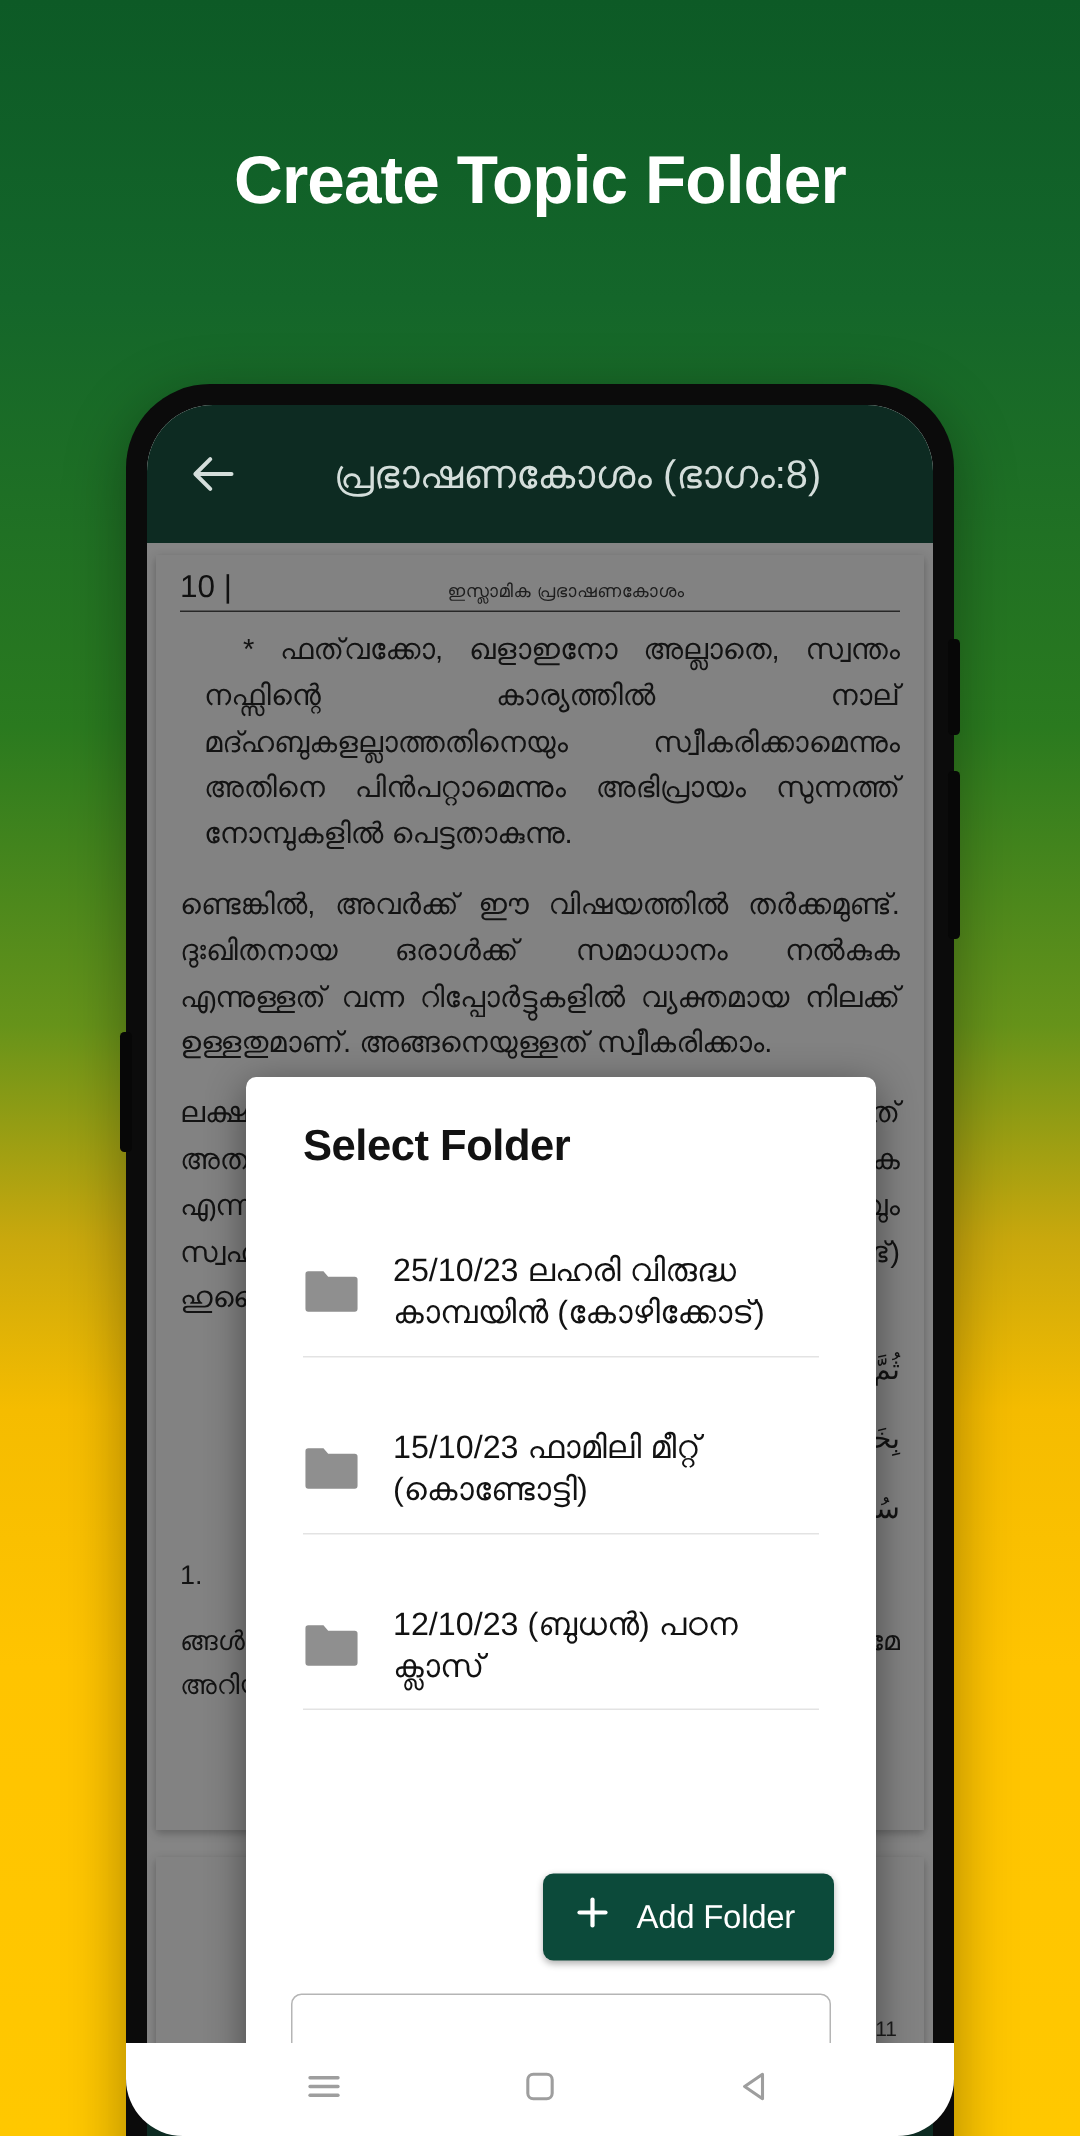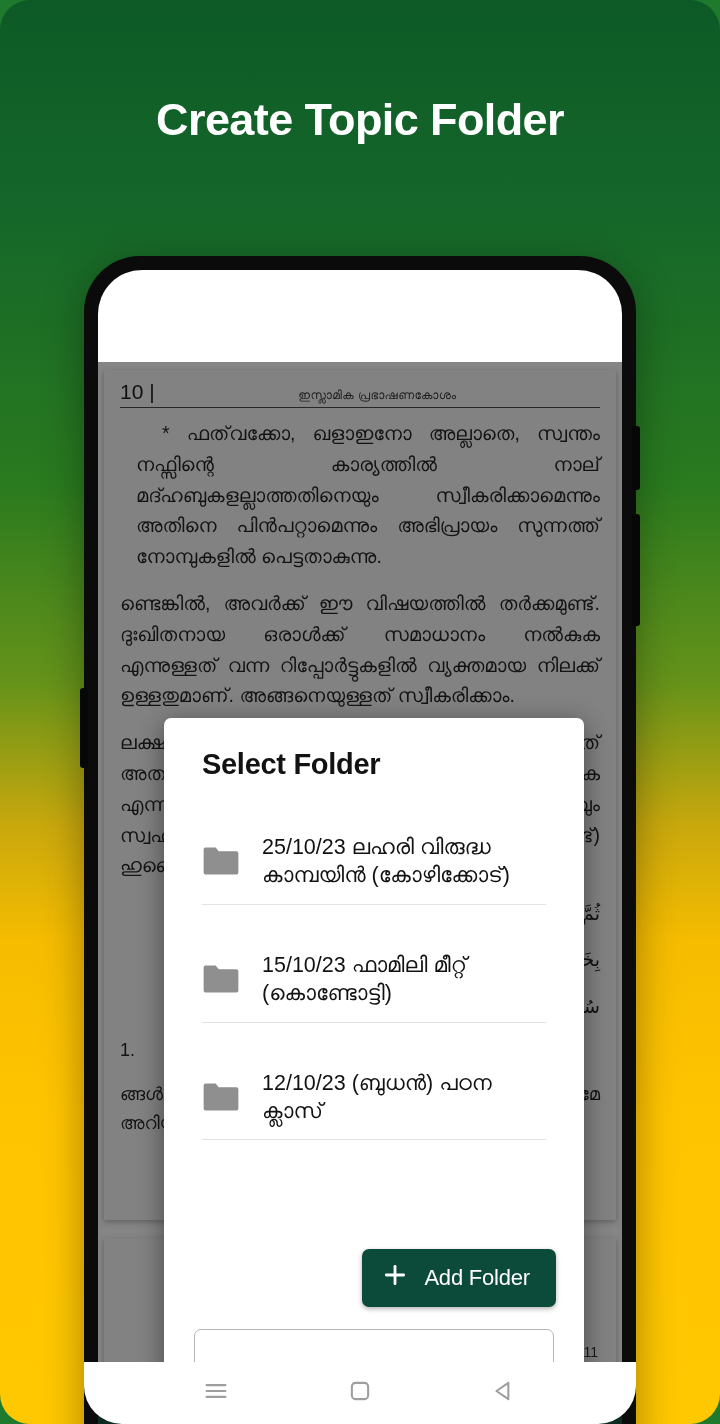--- a/index.html
+++ b/index.html
@@ -20,21 +20,20 @@
     inset: 0;
     background: linear-gradient(180deg,
         #0d5a26 0%,
         #14662a 14%,
         #2a7a1f 34%,
         #66931a 48%,
         #c9a80d 58%,
         #f5bc00 66%,
         #ffc400 78%,
         #ffc800 100%);
-    border-radius: 30px;
   }
 
   .promo-title {
     position: absolute;
     top: 96px;
     left: 0;
     width: 720px;
     text-align: center;
     color: #ffffff;
     font-size: 45px;
@@ -321,20 +320,31 @@
 
   <div class="promo-title">Create Topic Folder</div>
 
   <div class="device">
     <div class="device-btn btn-left-1"></div>
     <div class="device-btn btn-right-1"></div>
     <div class="device-btn btn-right-2"></div>
 
     <div class="screen">
 
+      <div class="appbar">
+        <div class="appbar-back">
+          <span>
+            <svg width="34" height="34" viewBox="0 0 24 24" fill="none" stroke="#d4dedb" stroke-width="1.9" stroke-linecap="round" stroke-linejoin="round">
+              <line x1="20" y1="12" x2="4" y2="12"></line>
+              <polyline points="10,5 3,12 10,19"></polyline>
+            </svg>
+          </span>
+        </div>
+        <div class="appbar-title">പ്രഭാഷണകോശം (ഭാഗം:8)</div>
+      </div>
 
       <div class="reader">
         <div class="page page-1">
           <div class="page-head">
             <span class="page-num">10 |</span>
             <span class="page-head-title">ഇസ്ലാമിക പ്രഭാഷണകോശം</span>
           </div>
           <p class="doc-par indent">* ഫത്‌വക്കോ, ഖളാഇനോ അല്ലാതെ, സ്വന്തം നഫ്സിന്റെ കാര്യത്തിൽ നാല് മദ്ഹബുകളല്ലാത്തതിനെയും സ്വീകരിക്കാമെന്നും അതിനെ പിൻപറ്റാമെന്നും അഭിപ്രായം സുന്നത്ത് നോമ്പുകളിൽ പെട്ടതാകുന്നു.</p>
           <p class="doc-par">ണ്ടെങ്കിൽ, അവർക്ക് ഈ വിഷയത്തിൽ തർക്കമുണ്ട്. ദുഃഖിതനായ ഒരാൾക്ക് സമാധാനം നൽകുക എന്നുള്ളത് വന്ന റിപ്പോർട്ടുകളിൽ വ്യക്തമായ നിലക്ക് ഉള്ളതുമാണ്. അങ്ങനെയുള്ളത് സ്വീകരിക്കാം.</p>
           <p class="doc-par">ലക്ഷണമാണ്. ആ സമയത്ത് സ്വീകരിക്കേണ്ടത് അതാണ്. വദനം പ്രസന്നമാക്കി സംസാരിക്കുക എന്നതിനു നന്മയും ഗുണവും ഉണ്ടാകണമെന്നുള്ളതുംവും സ്വഹീഹായ ഹദീസുകളിൽ വന്നിട്ടുള്ളത് (രണ്ട്) ഹുദൈഫ (റ) നിവേദനം ചെയ്ത ഹദീസാണ് അത്.</p>

